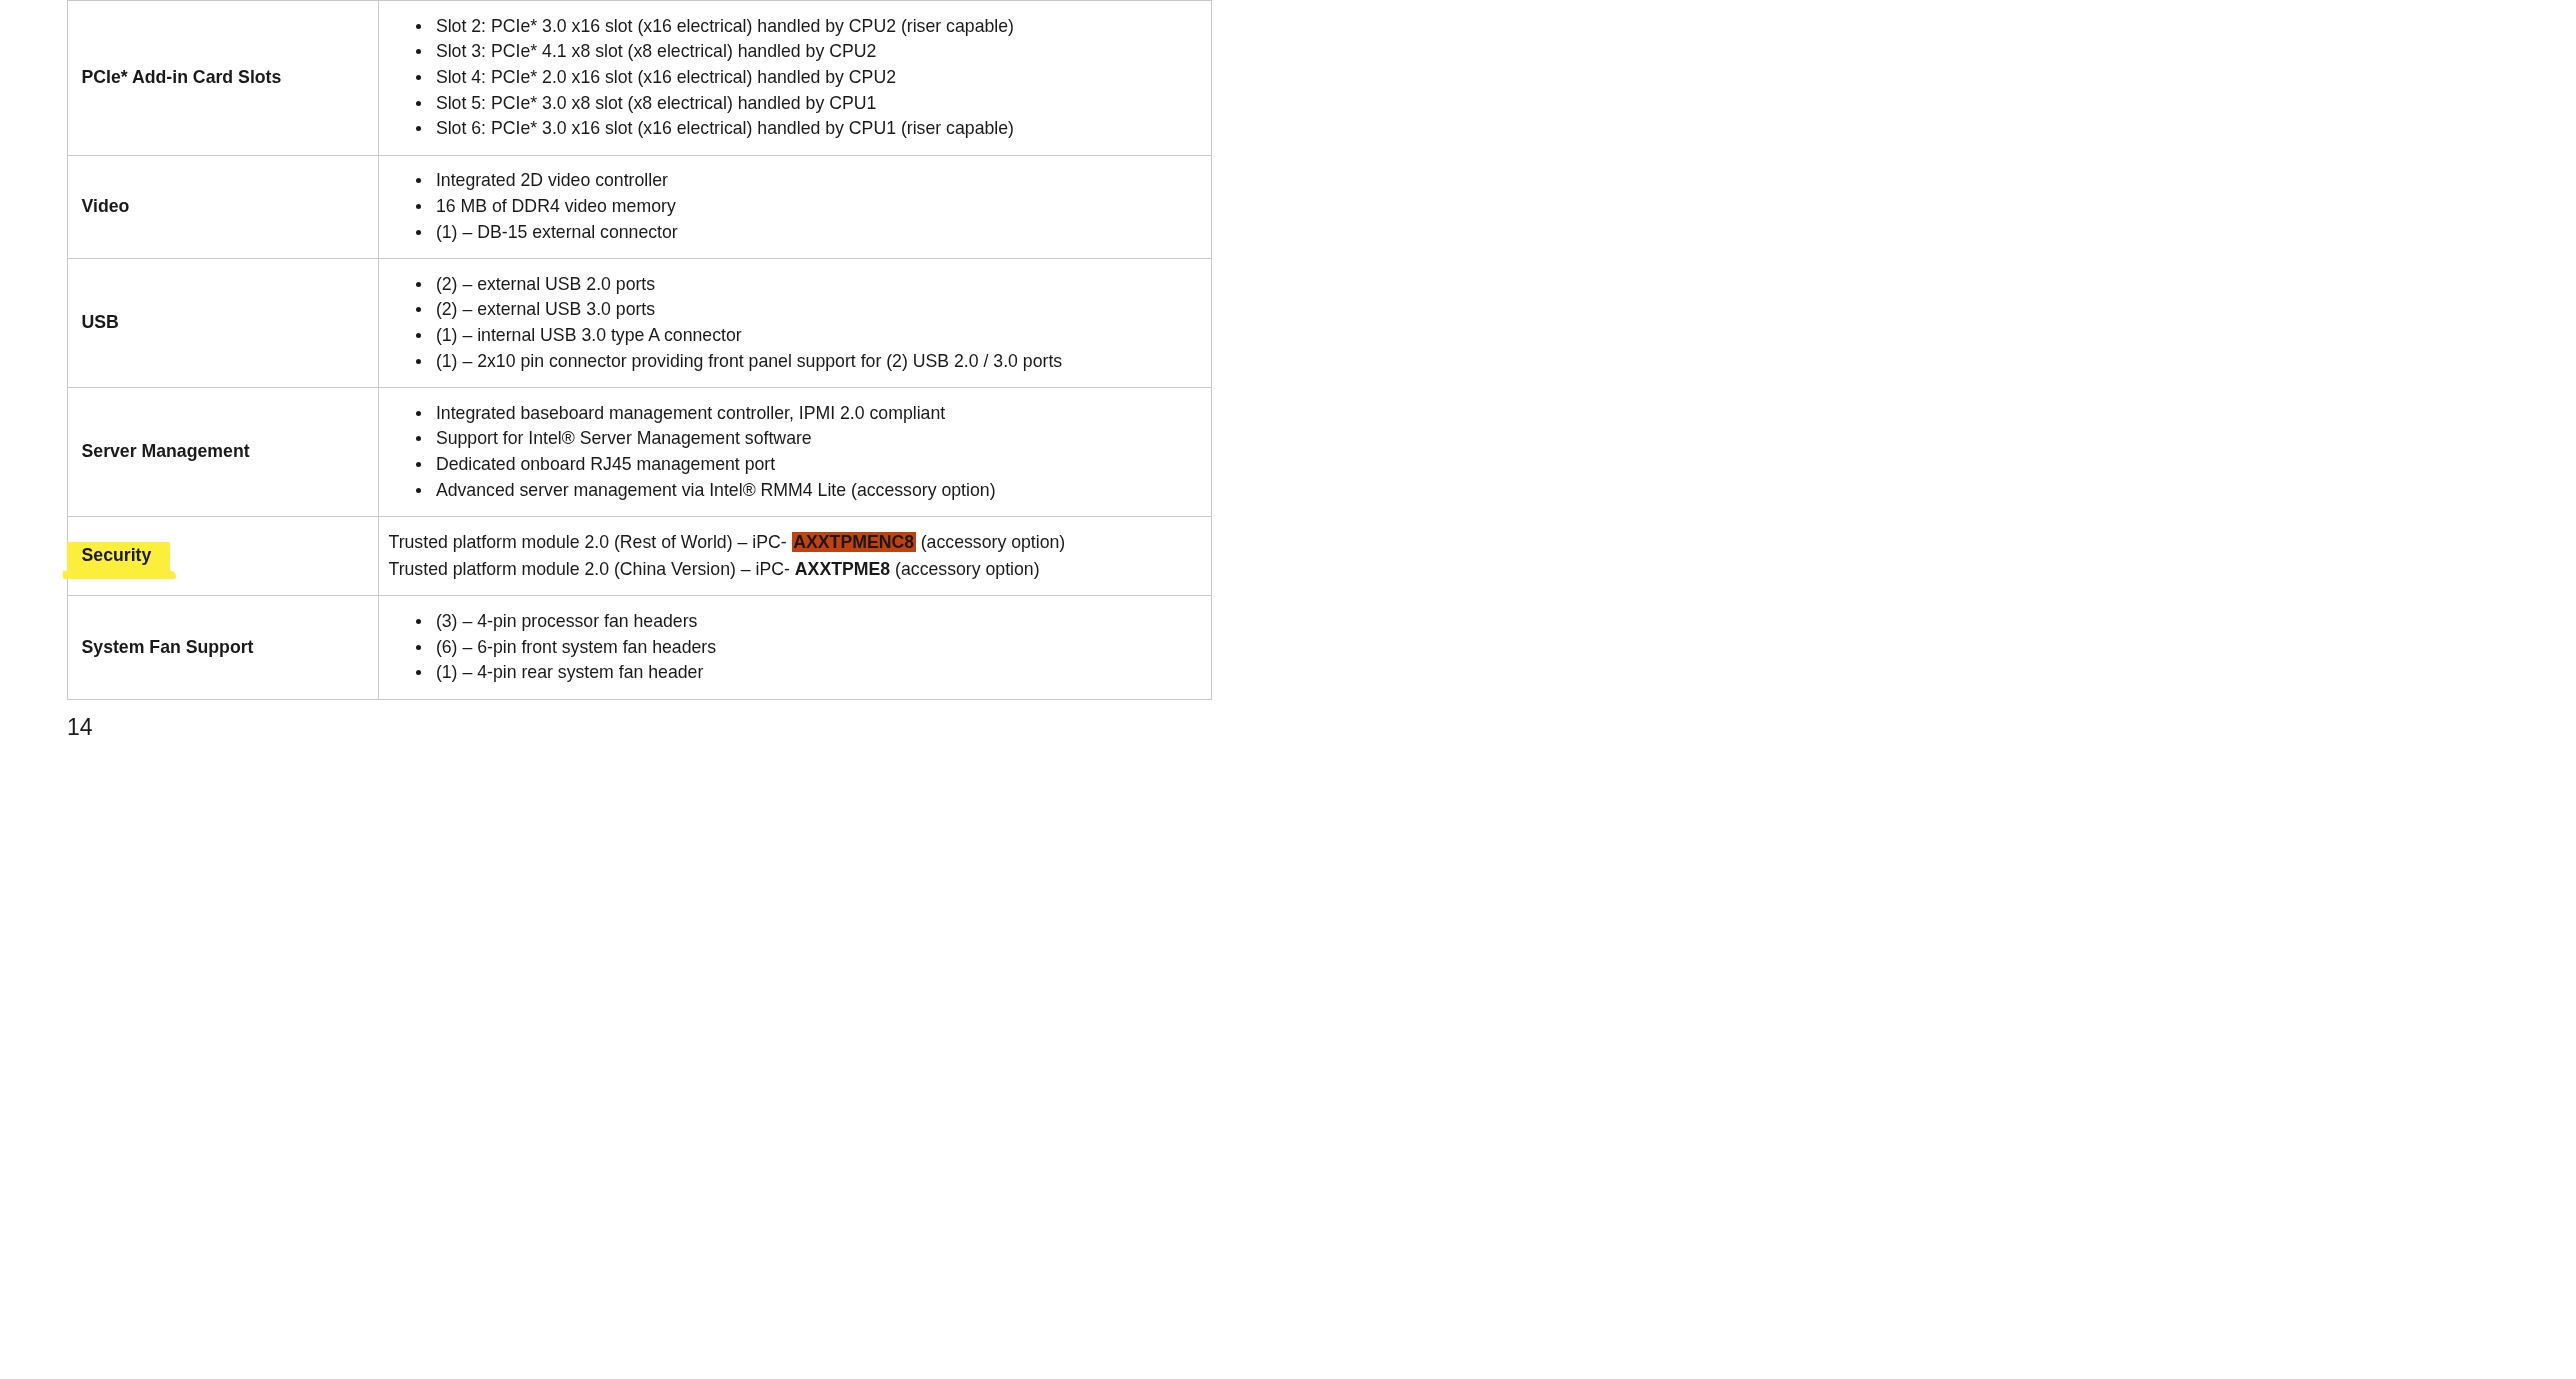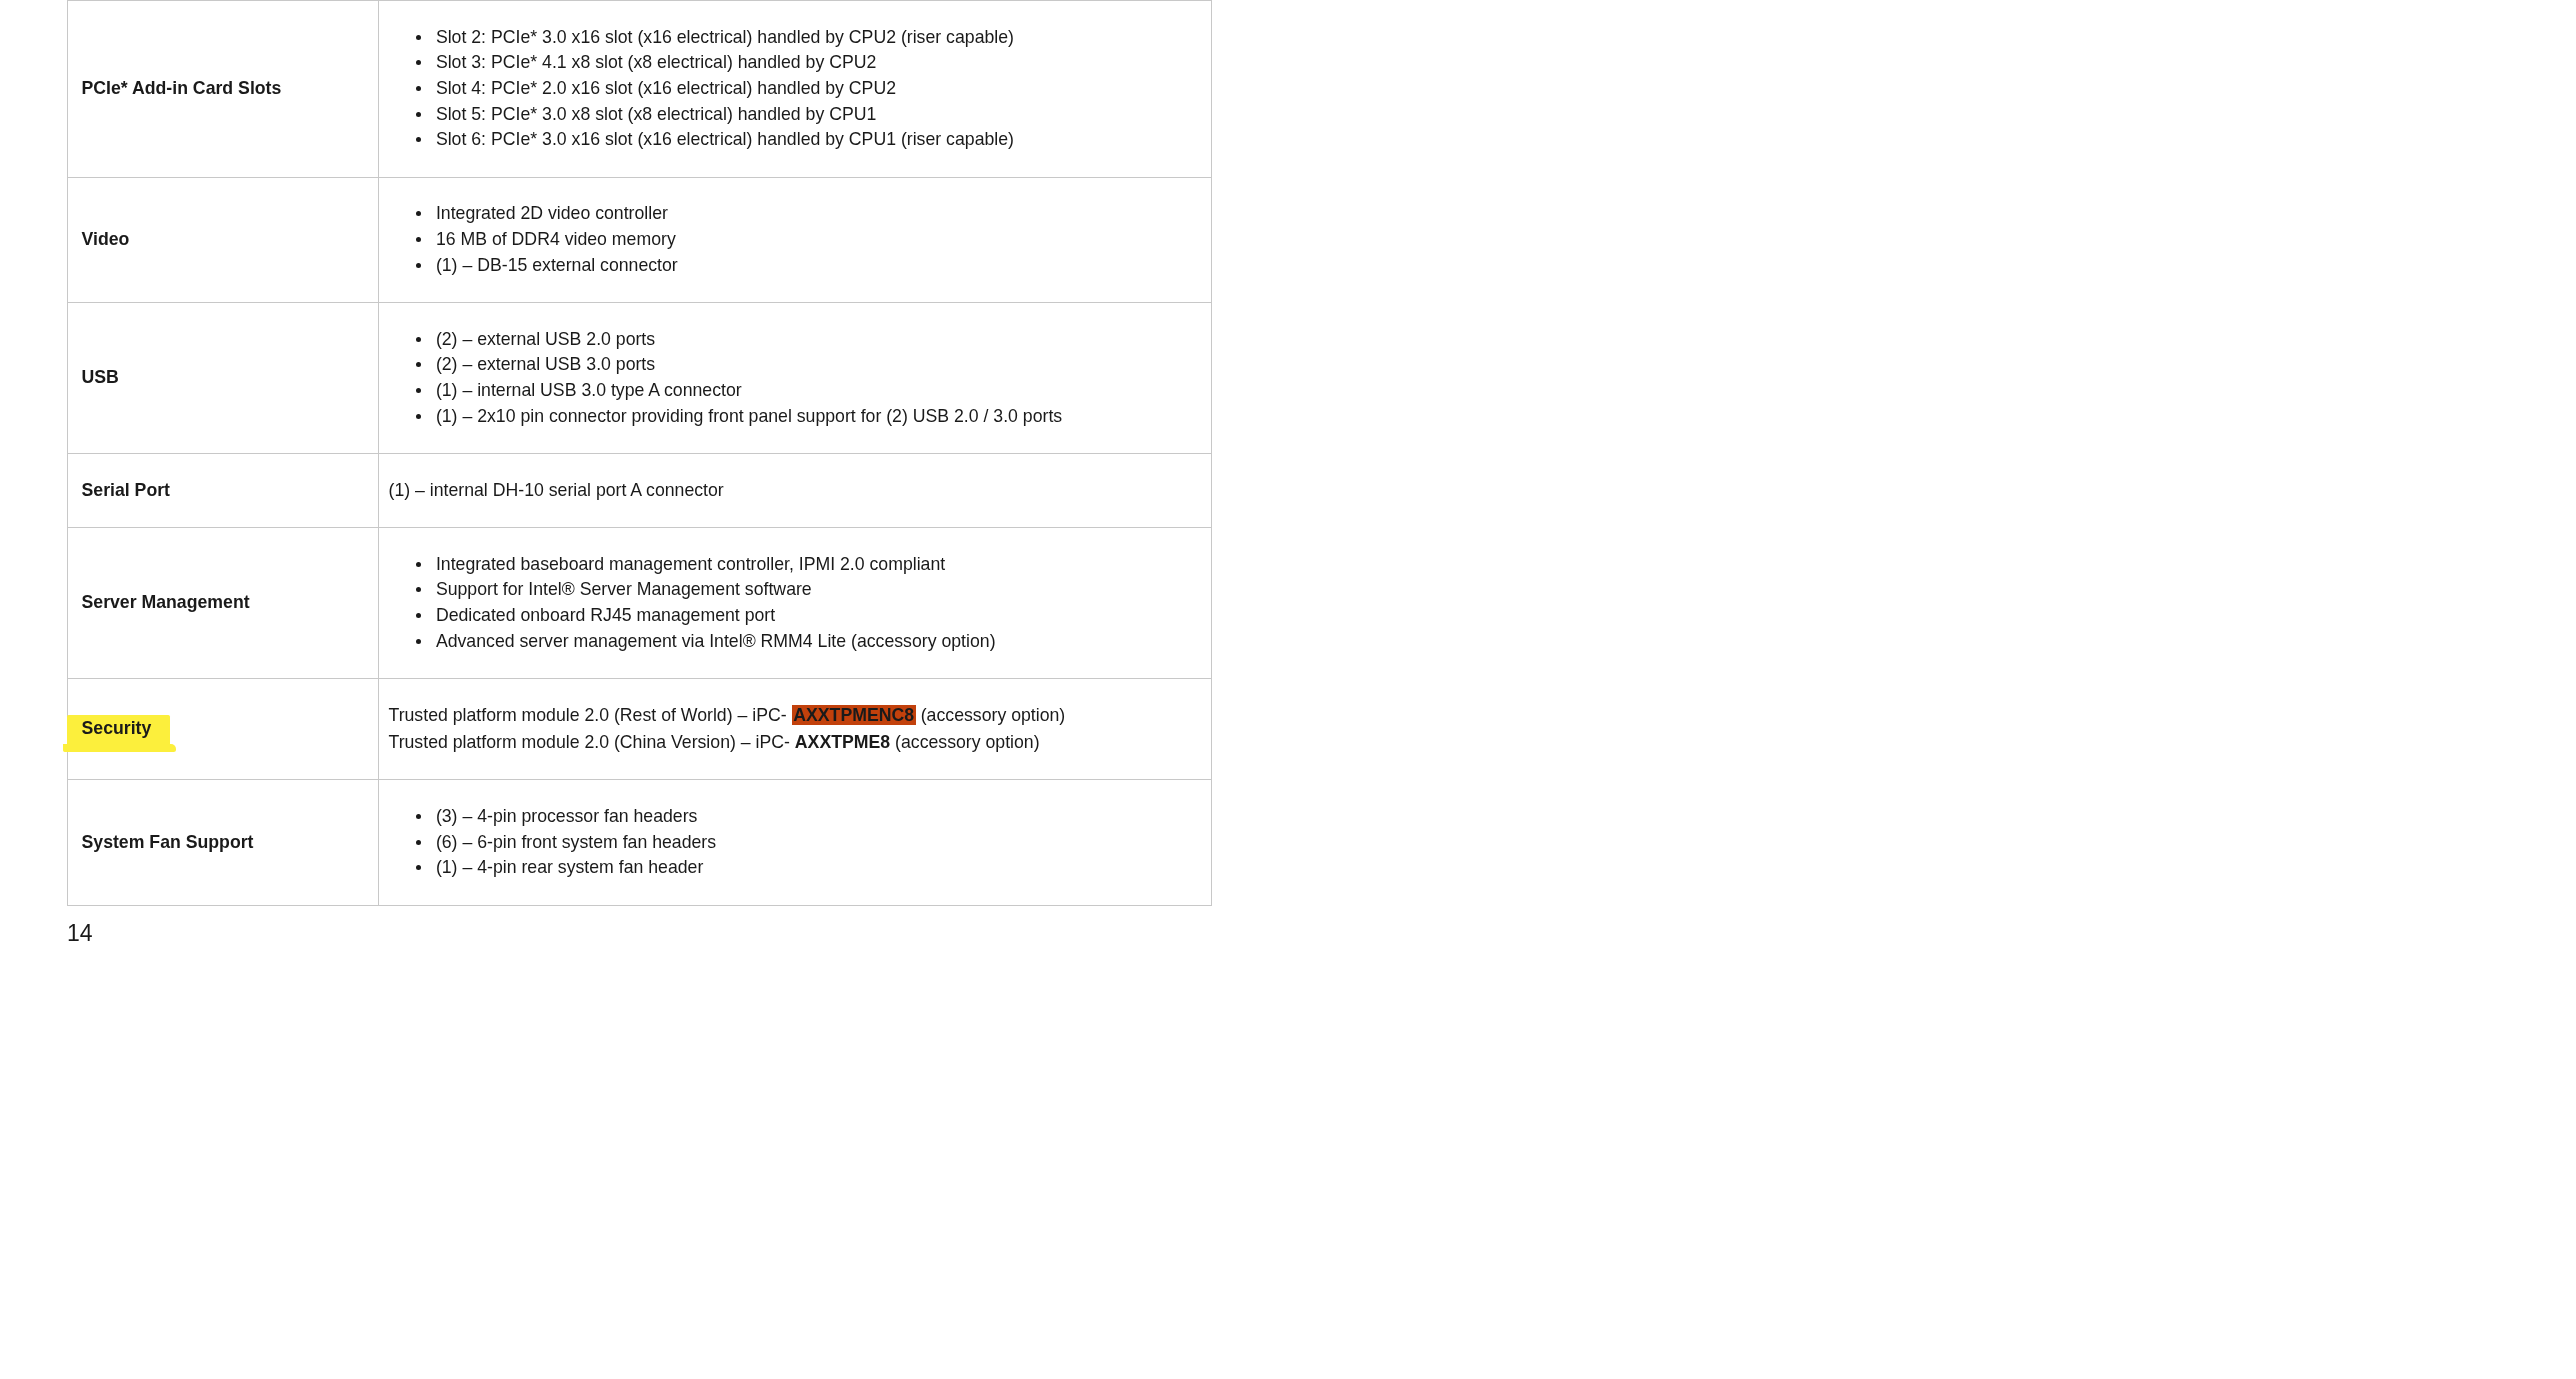--- a/index.html
+++ b/index.html
@@ -18,21 +18,21 @@
     border-collapse: collapse;
     width: 1145px;
     margin-left: 67px;
     margin-top: 0;
   }
   table.spec td {
     border: 0.8px solid #c8c8c8;
     vertical-align: top;
     font-size: 17.7px;
     line-height: 1.45;
-    padding: 22px 10px;
+    padding: 11px 10px;
   }
   table.spec td.label {
     width: 286px;
     font-weight: 700;
     vertical-align: middle;
     padding-left: 13.5px;
   }
   ul.items {
     list-style: disc;
     margin: 1.7px 0 1.7px 0;
@@ -128,26 +128,20 @@
       <td>
         <ul class="items">
           <li>(2) – external USB 2.0 ports</li>
           <li>(2) – external USB 3.0 ports</li>
           <li>(1) – internal USB 3.0 type A connector</li>
           <li>(1) – 2x10 pin connector providing front panel support for (2) USB 2.0 / 3.0 ports</li>
         </ul>
       </td>
     </tr>
 
-    <tr>
-      <td class="label">Serial Port</td>
-      <td>
-        <div class="plain">(1) – internal DH-10 serial port A connector</div>
-      </td>
-    </tr>
 
     <tr>
       <td class="label">Server Management</td>
       <td>
         <ul class="items">
           <li>Integrated baseboard management controller, IPMI 2.0 compliant</li>
           <li>Support for Intel® Server Management software</li>
           <li>Dedicated onboard RJ45 management port</li>
           <li>Advanced server management via Intel® RMM4 Lite (accessory option)</li>
         </ul>

